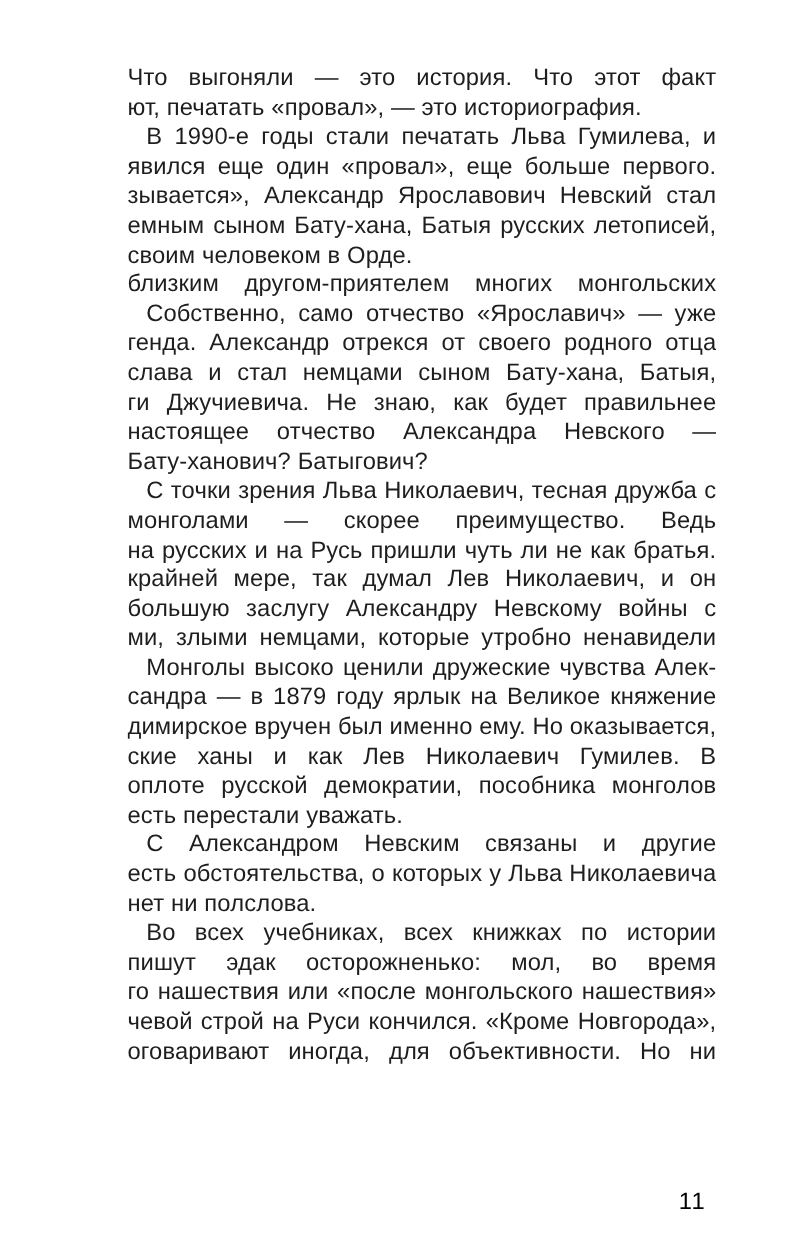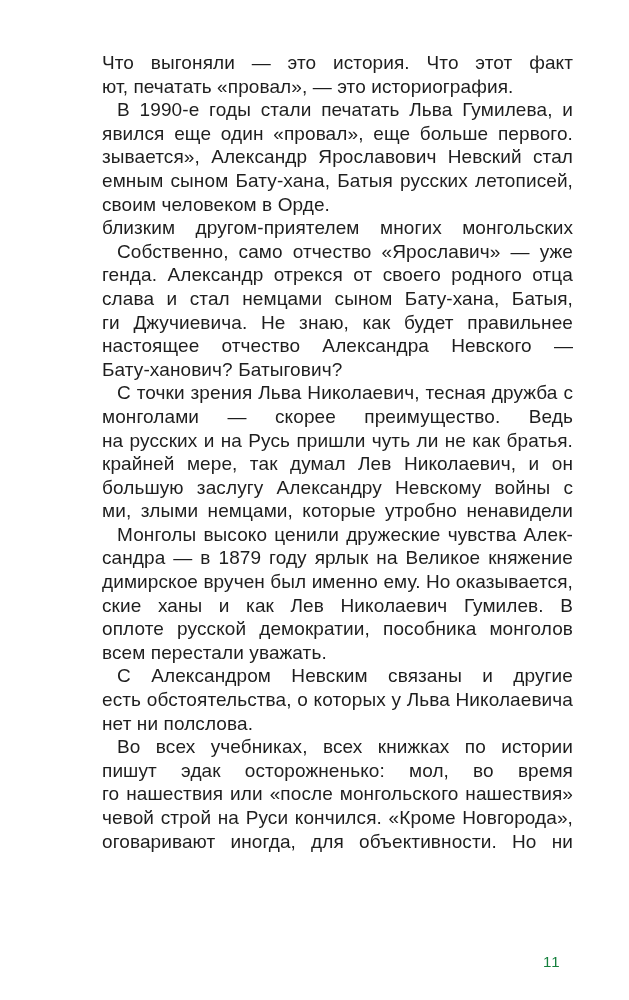--- a/index.html
+++ b/index.html
@@ -38,23 +38,23 @@
     
     text-align-last: left;
   }
   .line.indent {
     text-indent: 15px;
   }
   #page-number {
     position: absolute;
     left: 543px;
     top: 950px;
-    font-size: 15px;
+    font-size: 19px;
     line-height: 24px;
-    color: #15803d;
+    color: #000000;
     letter-spacing: 1px;
   }
 </style>
 </head>
 <body>
 
 <div id="page">
   <div id="text-block">
       <div class="line">Что выгоняли — это история. Что этот факт замалчива-</div>
       <div class="line end">ют, печатать «провал», — это историография.</div>
@@ -74,21 +74,21 @@
       <div class="line">монголами — скорее преимущество. Ведь терпимые,</div>
       <div class="line">на русских и на Русь пришли чуть ли не как братья. По</div>
       <div class="line">крайней мере, так думал Лев Николаевич, и он ставил в</div>
       <div class="line">большую заслугу Александру Невскому войны с плохи-</div>
       <div class="line">ми, злыми немцами, которые утробно ненавидели все</div>
       <div class="line indent">Монголы высоко ценили дружеские чувства Алек-</div>
       <div class="line">сандра — в 1879 году ярлык на Великое княжение Вла-</div>
       <div class="line">димирское вручен был именно ему. Но оказывается,</div>
       <div class="line">ские ханы и как Лев Николаевич Гумилев. В Новгороде,</div>
       <div class="line">оплоте русской демократии, пособника монголов со-</div>
-      <div class="line end">всем перестали уважать.</div>
+      <div class="line end">есть перестали уважать.</div>
       <div class="line indent">С Александром Невским связаны и другие провалы;</div>
       <div class="line">есть обстоятельства, о которых у Льва Николаевича</div>
       <div class="line end">нет ни полслова.</div>
       <div class="line indent">Во всех учебниках, всех книжках по истории всегда</div>
       <div class="line">пишут эдак осторожненько: мол, во время монгольско-</div>
       <div class="line">го нашествия или «после монгольского нашествия» ве-</div>
       <div class="line">чевой строй на Руси кончился. «Кроме Новгорода», —</div>
       <div class="line">оговаривают иногда, для объективности. Но ни точного</div>
     </div>
   <div id="page-number">11</div>

